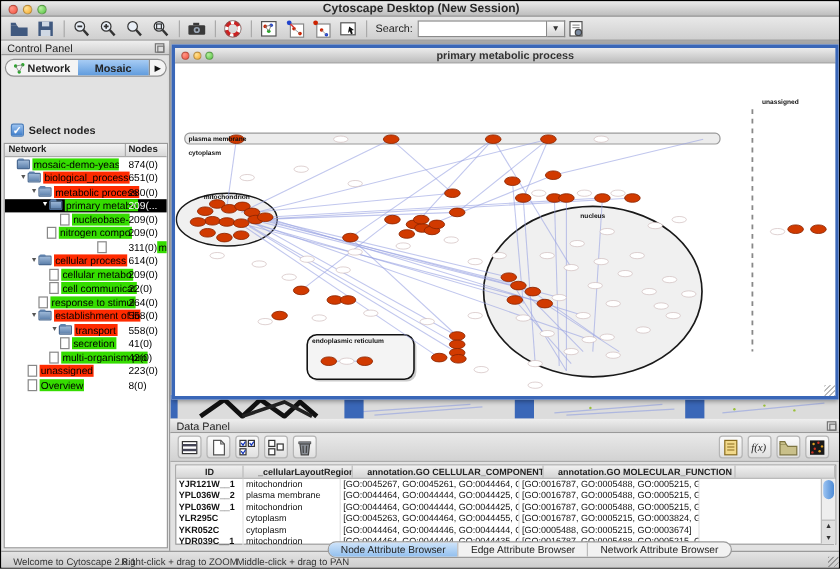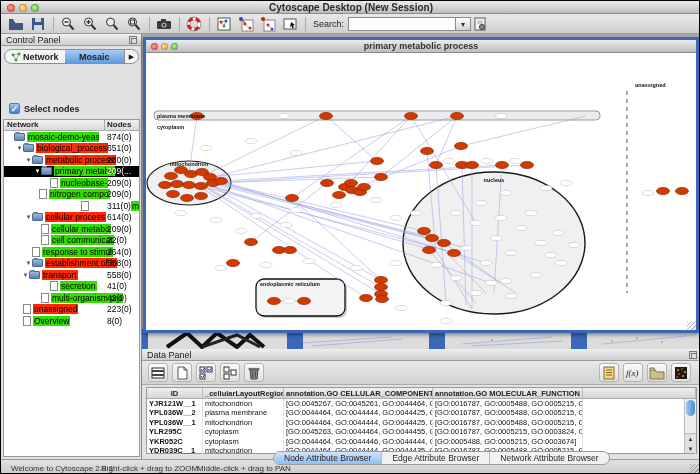--- a/index.html
+++ b/index.html
@@ -90,21 +90,21 @@
     background:repeating-linear-gradient(135deg,#bbb 0 1px,transparent 1px 3px);}
   
   .data-panel{position:absolute;left:141px;top:348px;width:559px;height:110px;background:#e2e2e2;}
   .dp-toolbar{position:absolute;left:0;top:12px;width:100%;height:24px;
     background:linear-gradient(#e9e9e9,#d2d2d2);border-bottom:1px solid #aaa;display:flex;align-items:center;padding:0 6px;}
   .dp-ic{width:20px;height:19px;margin-right:4px;display:flex;align-items:center;justify-content:center;
     border:1px solid #b5b5b5;border-radius:3px;background:linear-gradient(#fbfbfb,#e0e0e0);}
   .dp-spacer{flex:1;}
   .dp-table{position:absolute;left:4px;top:38px;right:4px;height:67px;background:#fff;border:1px solid #999;}
   .dt-head{display:flex;height:11px;background:linear-gradient(#f0f0f0,#d5d5d5);border-bottom:1px solid #aaa;
-    font-size:7.5px;font-weight:bold;color:#222;}
+    font-size:7.5px;font-weight:bold;color:#222;gap:10px;}
   .dt-head div{border-right:1px solid #bbb;padding:1px 2px 0;overflow:hidden;white-space:nowrap;text-align:center;}
   .dt-row{display:flex;height:9.4px;font-size:7.5px;color:#111;}
   .dt-row div{border-right:1px solid #e3e3e3;padding:0 2px;overflow:hidden;white-space:nowrap;}
   .dt-row div:first-child{font-weight:bold;}
   .c-id{width:56px;}.c-reg{width:81px;}.c-comp{width:149px;}.c-func{width:150px;}.c-fill{flex:1;}
   .dt-vscroll{position:absolute;right:0;top:11px;bottom:0;width:12px;background:#eee;border-left:1px solid #bbb;}
   .dt-thumb{position:absolute;left:1px;top:1px;width:9px;height:16px;border-radius:5px;
     background:linear-gradient(90deg,#9cc4f2,#4d8bd6);}
   .dt-arrows{position:absolute;left:0;bottom:0;width:11px;height:20px;font-size:6px;color:#333;text-align:center;line-height:10px;background:#e0e0e0;border-top:1px solid #bbb;}
   .dp-tabs{position:absolute;left:272px;top:450px;height:14px;display:flex;
@@ -342,21 +342,21 @@
             <span class="file"></span>
             <span class="tlabel green">response to stimul</span>
             <span class="tnum">264(0)</span>
           </div>
           <div class="trow" style="padding-left: 21px;">
             <span class="tri">▼</span>
             <span class="fold"></span>
             <span class="tlabel red">establishment of lo</span>
             <span class="tnum">558(0)</span>
           </div>
-          <div class="trow" style="padding-left: 18px;">
+          <div class="trow" style="padding-left: 38px;">
             <span class="tri">▼</span>
             <span class="fold"></span>
             <span class="tlabel red">transport</span>
             <span class="tnum">558(0)</span>
           </div>
           <div class="trow" style="padding-left: 39px;">
             <span class="tri"></span>
             <span class="file"></span>
             <span class="tlabel green">secretion</span>
             <span class="tnum">41(0)</span>

